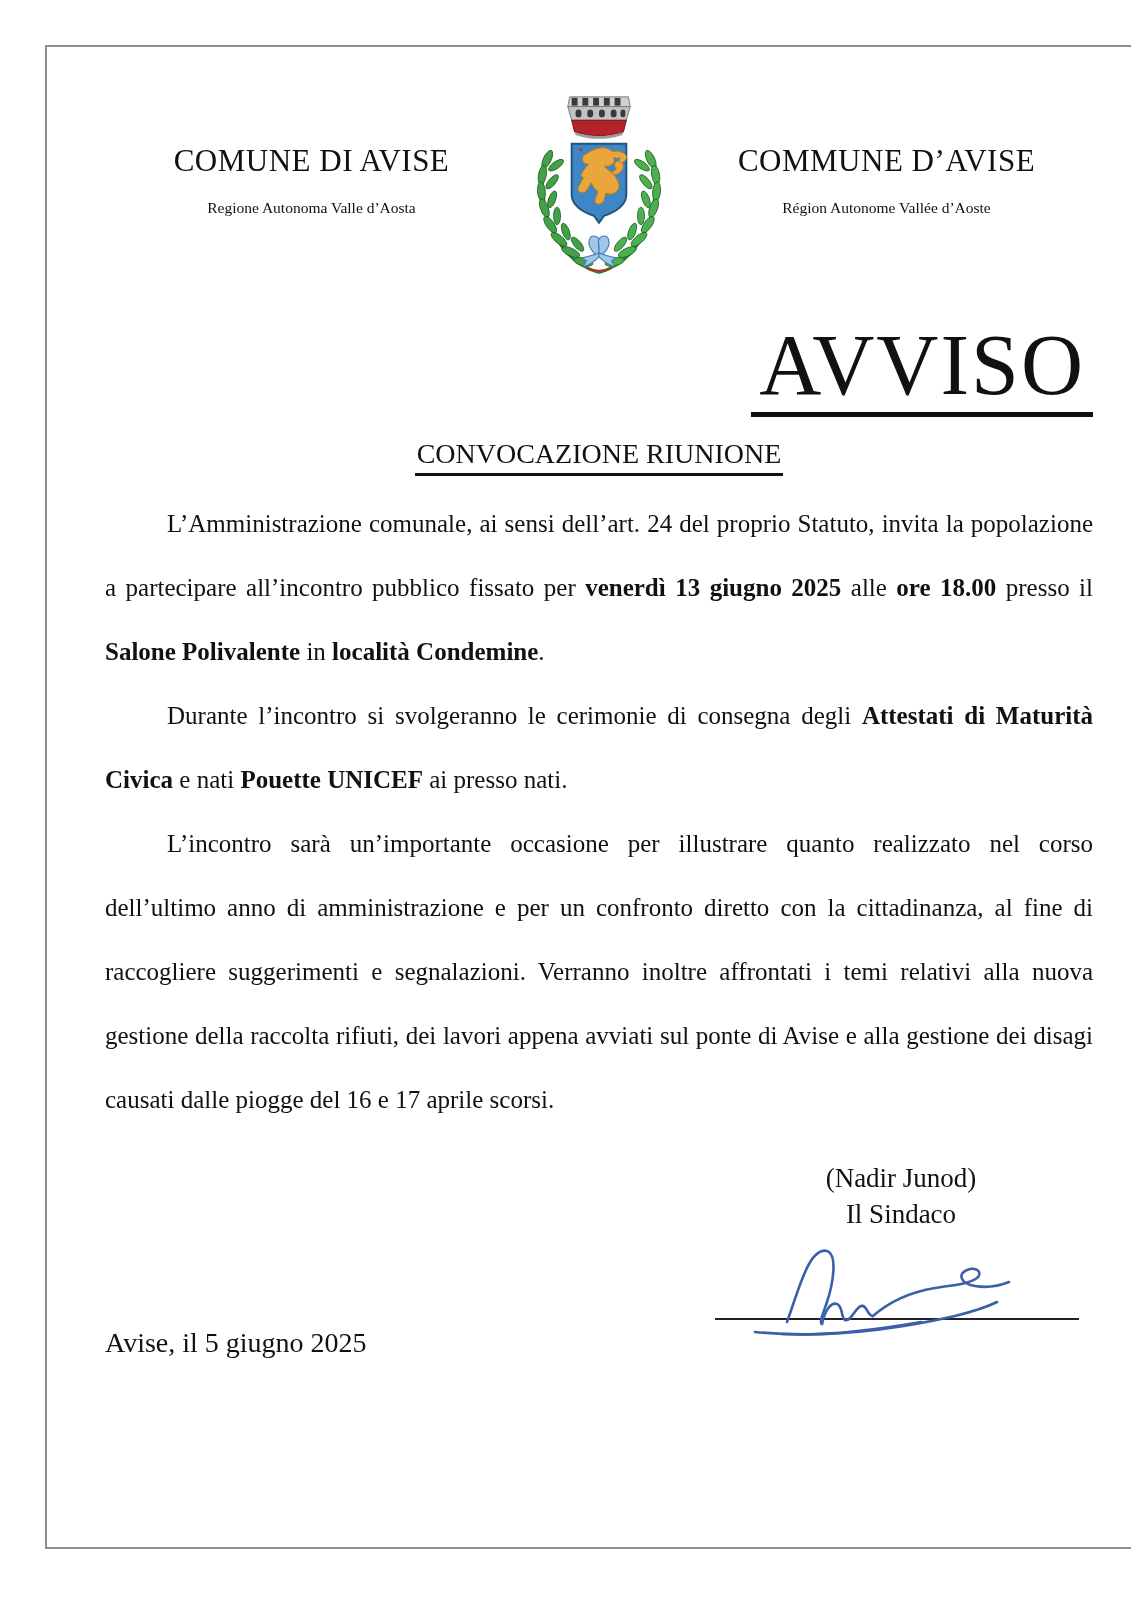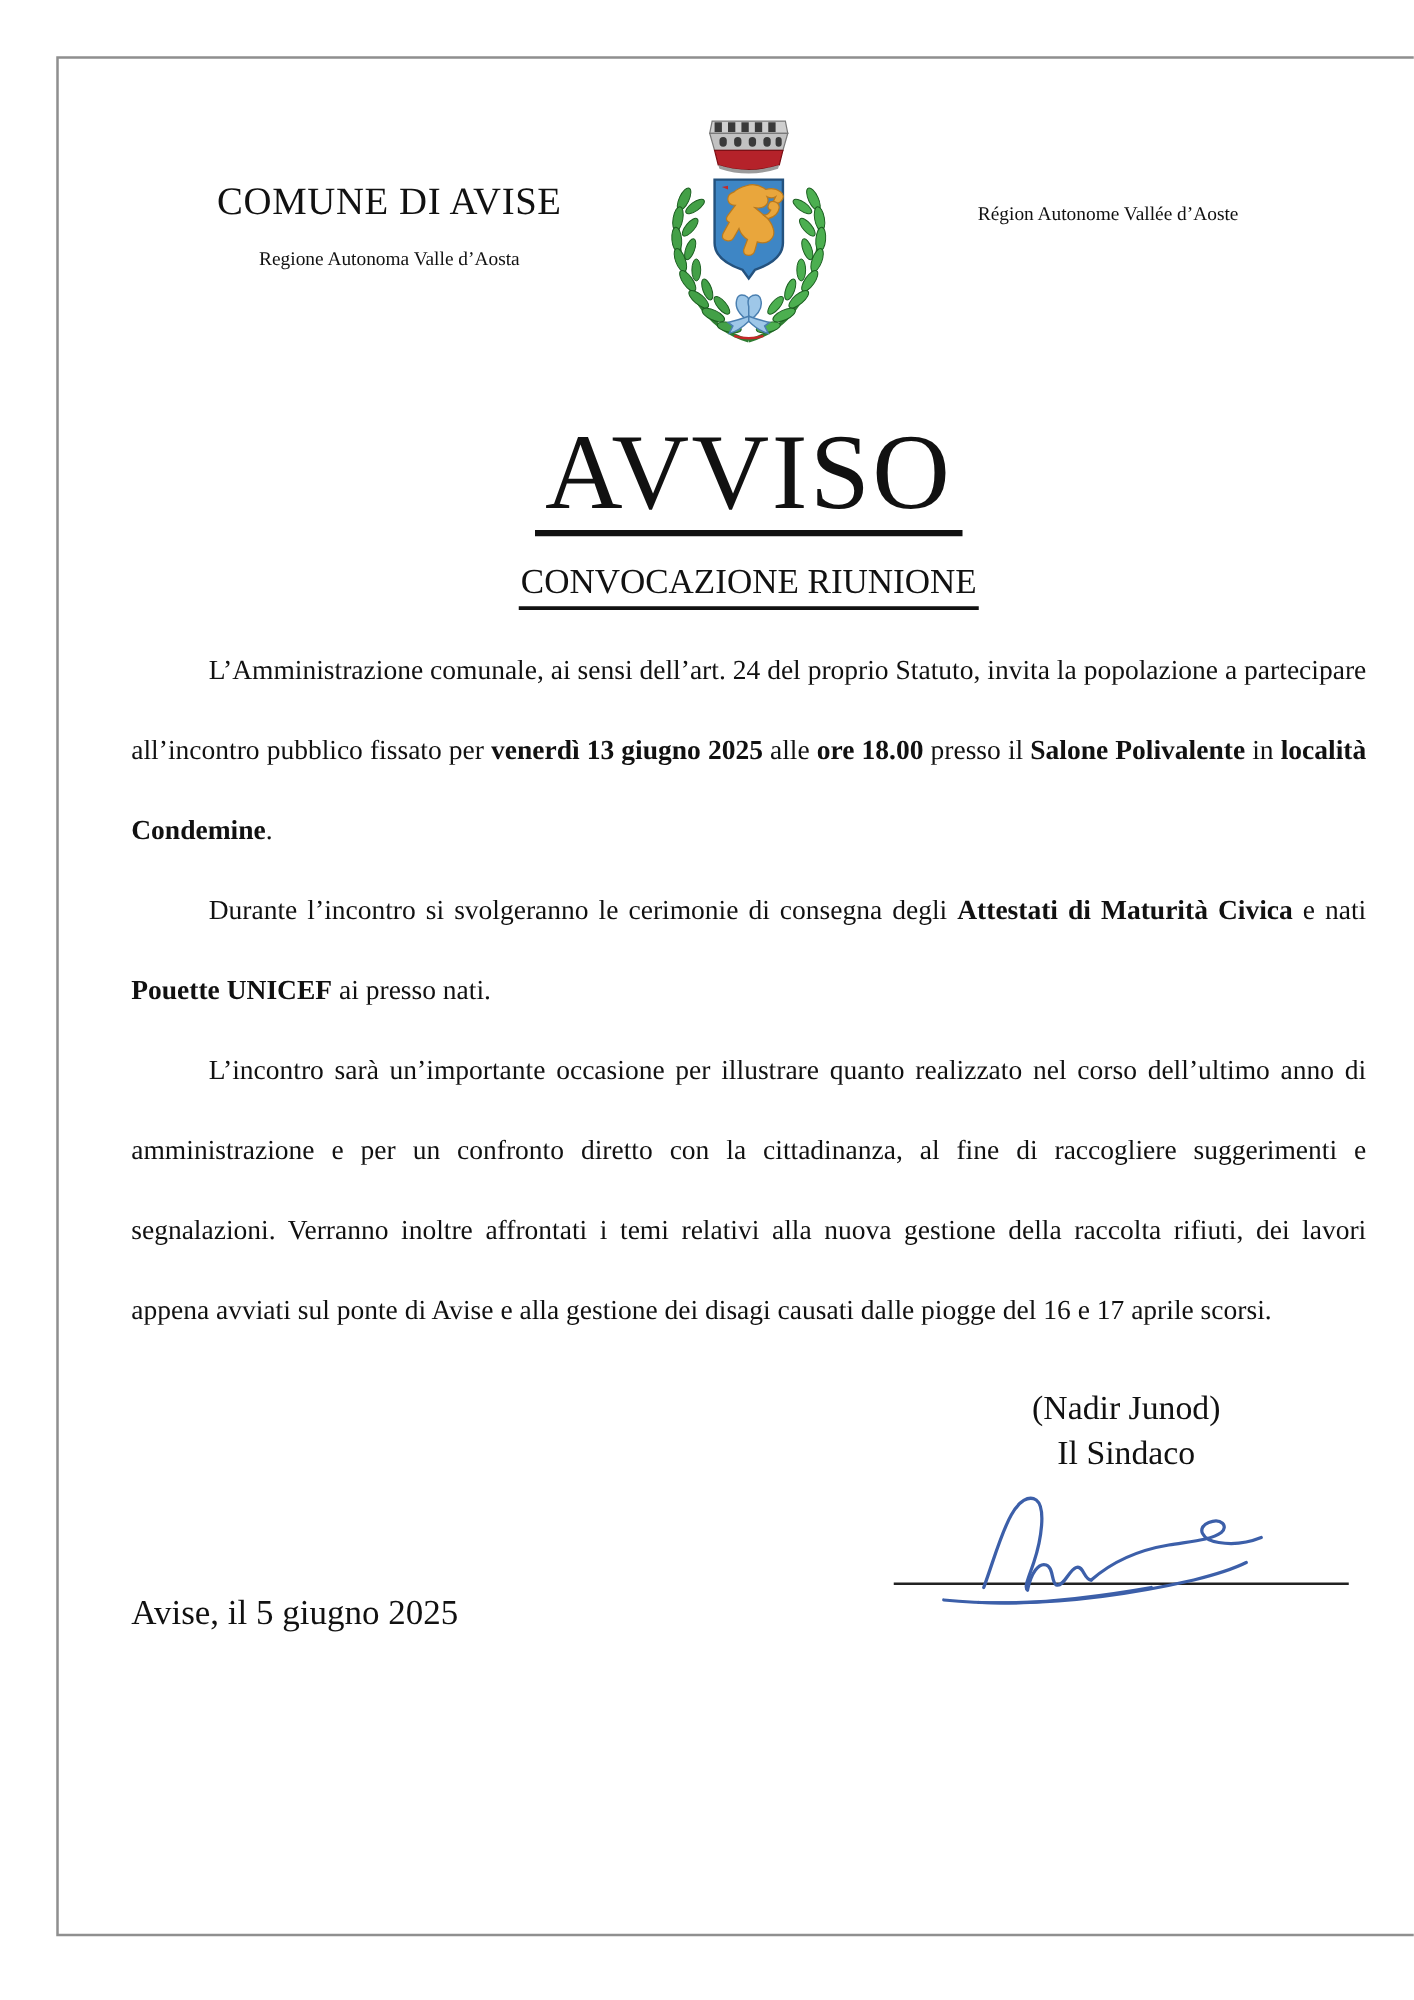--- a/index.html
+++ b/index.html
@@ -9,26 +9,26 @@
     border:2px solid #8f8f8f;background:#fff;box-sizing:border-box;
     padding:6px 58px;
   }
   
   .header{display:flex;margin-top:38px;}
   .header-col{flex:1;text-align:center;padding-top:52px;}
   .header-title{font-size:31px;letter-spacing:.5px;white-space:nowrap;}
   .header-sub{font-size:15.5px;margin-top:20px;}
   .crest-wrap{width:162px;flex:0 0 162px;display:flex;justify-content:center;}
   
-  .doc-title{text-align:center;margin-top:36px;}
+  .doc-title{text-align:right;margin-top:24px;}
   .doc-title span{display:inline-block;font-size:86px;letter-spacing:2px;border-bottom:5px solid #111;padding:0 8px 2px 8px;line-height:1.05;}
   .doc-subtitle{text-align:center;margin-top:22px;}
   .doc-subtitle span{display:inline-block;font-size:28px;border-bottom:3px solid #111;padding:0 2px 3px 2px;line-height:1.1;}
   
-  .body-text{margin-top:16px;font-size:22px;}
+  .body-text{margin-top:16px;font-size:25px;}
   .body-text p{margin:0;text-indent:62px;text-align:justify;line-height:64px;}
   .body-text b{font-weight:bold;}
   
   .sign-block{width:372px;margin:28px 6px 0 auto;text-align:center;font-size:27px;line-height:36px;}
   .sig-area{position:relative;height:92px;margin-top:2px;}
   .sig-rule{position:absolute;left:0;right:8px;bottom:6px;border-bottom:2px solid #222;}
   .sig-svg{position:absolute;left:10px;bottom:-14px;}
   
   .date-line{font-size:28px;margin-top:1px;}
 </style>
@@ -117,20 +117,21 @@
           <path d="M80,170 q-12,-8 -10,-17 q1,-6 7,-4 q5,2 3,9 z"></path>
           <path d="M80,170 q12,-8 10,-17 q-1,-6 -7,-4 q-5,2 -3,9 z"></path>
           <path d="M80,170 q-8,8 -16,10 l3,-6 l-4,-3 q9,-2 17,-5 z"></path>
           <path d="M80,170 q8,8 16,10 l-3,-6 l4,-3 q-9,-2 -17,-5 z"></path>
         </g>
         <path d="M68,182 q12,4 24,0" fill="none" stroke="#c62828" stroke-width="2"></path>
       </svg>
     </div>
 
     <div class="header-col">
+      <div class="header-title">COMMUNE D’AVISE</div>
       <div class="header-sub">Région Autonome Vallée d’Aoste</div>
     </div>
   </div>
 
   <div class="doc-title">
     <span>AVVISO</span>
   </div>
   <div class="doc-subtitle">
     <span>CONVOCAZIONE RIUNIONE</span>
   </div>

